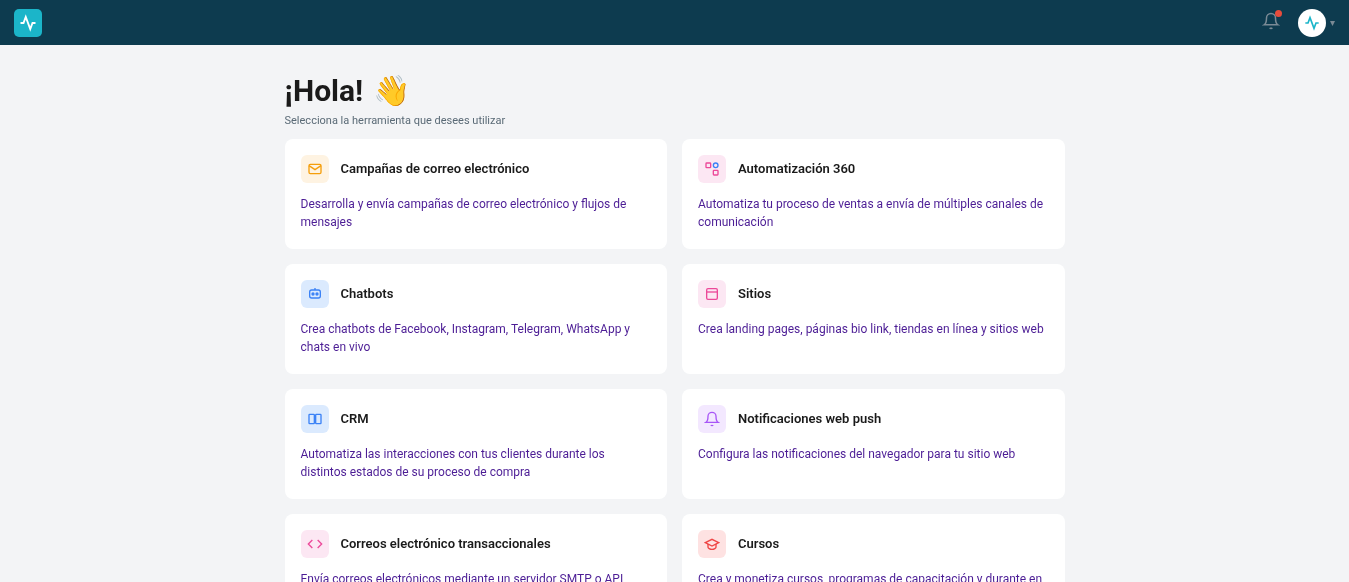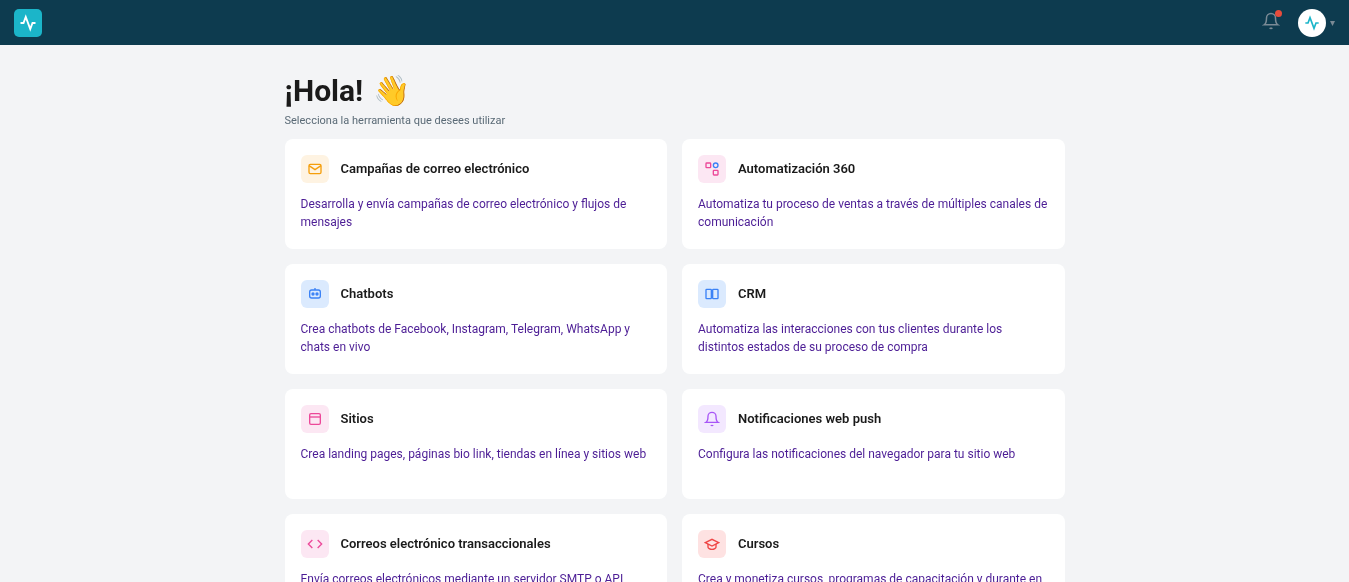--- a/index.html
+++ b/index.html
@@ -96,62 +96,62 @@
       <div class="card-head">
         <div class="card-icon ic-auto">
             <svg viewBox="0 0 24 24" fill="none" stroke="#ec4899" stroke-width="2">
               <rect x="3" y="3" width="7" height="7" rx="1"></rect>
               <rect x="14" y="14" width="7" height="7" rx="1"></rect>
               <circle cx="17.5" cy="6.5" r="3.5" stroke="#3b82f6"></circle>
             </svg>
           </div>
         <div class="card-title">Automatización 360</div>
       </div>
-      <div class="card-desc">Automatiza tu proceso de ventas a través de múltiples canales de comunicación</div>
+      <div class="card-desc">Automatiza tu proceso de ventas a envía de múltiples canales de comunicación</div>
     </div>
 
     <div class="card">
       <div class="card-head">
         <div class="card-icon ic-bot">
             <svg viewBox="0 0 24 24" fill="none" stroke="#3b82f6" stroke-width="2">
               <rect x="4" y="6" width="16" height="12" rx="3"></rect>
               <circle cx="9" cy="12" r="1.5" fill="#3b82f6"></circle>
               <circle cx="15" cy="12" r="1.5" fill="#3b82f6"></circle>
               <line x1="12" y1="3" x2="12" y2="6"></line>
             </svg>
           </div>
         <div class="card-title">Chatbots</div>
       </div>
       <div class="card-desc">Crea chatbots de Facebook, Instagram, Telegram, WhatsApp y chats en vivo</div>
     </div>
 
     <div class="card">
       <div class="card-head">
+        <div class="card-icon ic-site">
+            <svg viewBox="0 0 24 24" fill="none" stroke="#ec4899" stroke-width="2">
+              <rect x="4" y="4" width="16" height="16" rx="2"></rect>
+              <line x1="4" y1="9" x2="20" y2="9"></line>
+            </svg>
+          </div>
+        <div class="card-title">Sitios</div>
+      </div>
+      <div class="card-desc">Crea landing pages, páginas bio link, tiendas en línea y sitios web</div>
+    </div>
+
+    <div class="card">
+      <div class="card-head">
         <div class="card-icon ic-crm">
             <svg viewBox="0 0 24 24" fill="none" stroke="#3b82f6" stroke-width="2">
               <rect x="3" y="5" width="8" height="14" rx="1"></rect>
               <rect x="13" y="5" width="8" height="14" rx="1"></rect>
             </svg>
           </div>
         <div class="card-title">CRM</div>
       </div>
       <div class="card-desc">Automatiza las interacciones con tus clientes durante los distintos estados de su proceso de compra</div>
-    </div>
-
-    <div class="card">
-      <div class="card-head">
-        <div class="card-icon ic-site">
-            <svg viewBox="0 0 24 24" fill="none" stroke="#ec4899" stroke-width="2">
-              <rect x="4" y="4" width="16" height="16" rx="2"></rect>
-              <line x1="4" y1="9" x2="20" y2="9"></line>
-            </svg>
-          </div>
-        <div class="card-title">Sitios</div>
-      </div>
-      <div class="card-desc">Crea landing pages, páginas bio link, tiendas en línea y sitios web</div>
     </div>
 
 
     <div class="card">
       <div class="card-head">
         <div class="card-icon ic-push">
             <svg viewBox="0 0 24 24" fill="none" stroke="#a855f7" stroke-width="2">
               <path d="M18 8A6 6 0 0 0 6 8c0 7-3 9-3 9h18s-3-2-3-9"></path>
               <path d="M13.7 21a2 2 0 0 1-3.4 0"></path>
             </svg>

